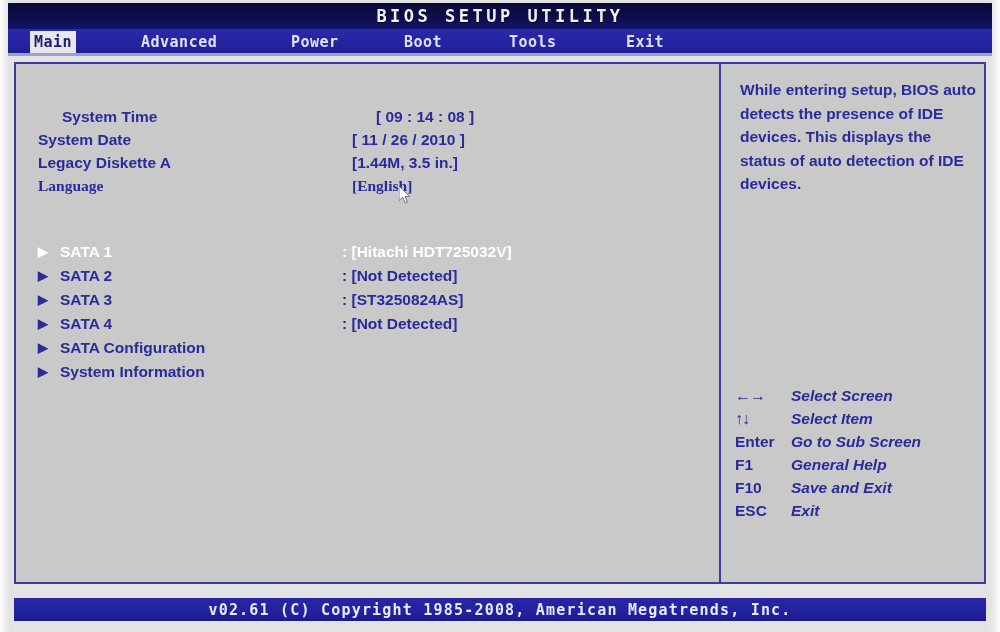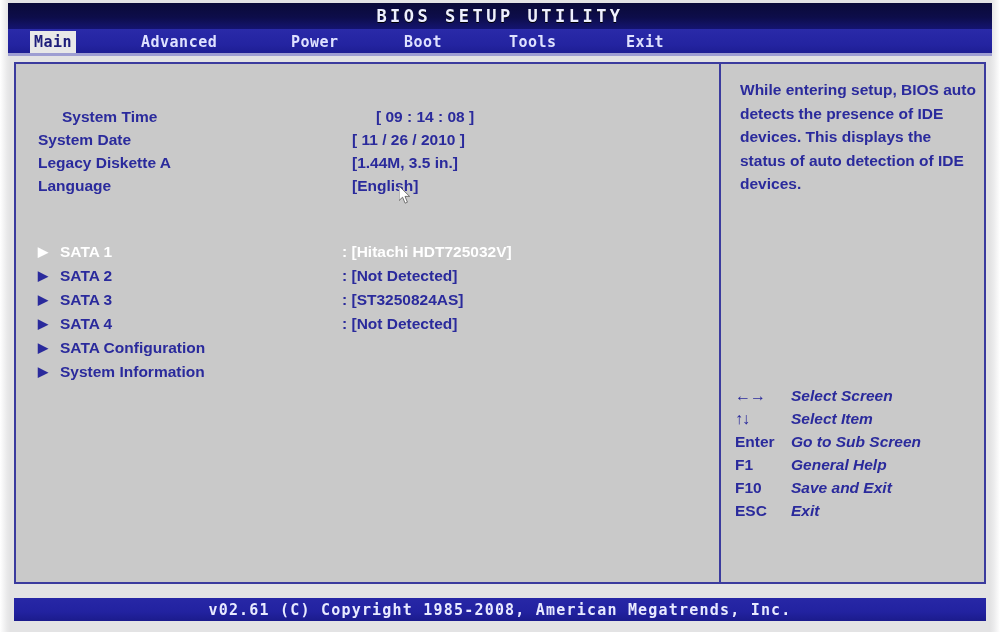--- a/index.html
+++ b/index.html
@@ -225,21 +225,21 @@
         <span class="value">[ 09 : 14 : 08 ]</span>
       </div>
       <div class="row" style="top:65px;">
         <span class="label">System Date</span>
         <span class="value">[ 11 / 26 / 2010 ]</span>
       </div>
       <div class="row" style="top:88px;">
         <span class="label">Legacy Diskette A</span>
         <span class="value">[1.44M, 3.5 in.]</span>
       </div>
-      <div class="row" style="top:111px;">
+      <div class="row" style="top:111px;font-family:Liberation Serif, serif;">
         <span class="label">Language</span>
         <span class="value">[English]</span>
       </div>
 
       <div class="row selected" style="top:177px;">
         <span class="label-with-arrow">
           <span class="arrow">▶</span>
           <span>SATA 1</span>
         </span>
         <span class="value sata-value">: [Hitachi HDT725032V]</span>

